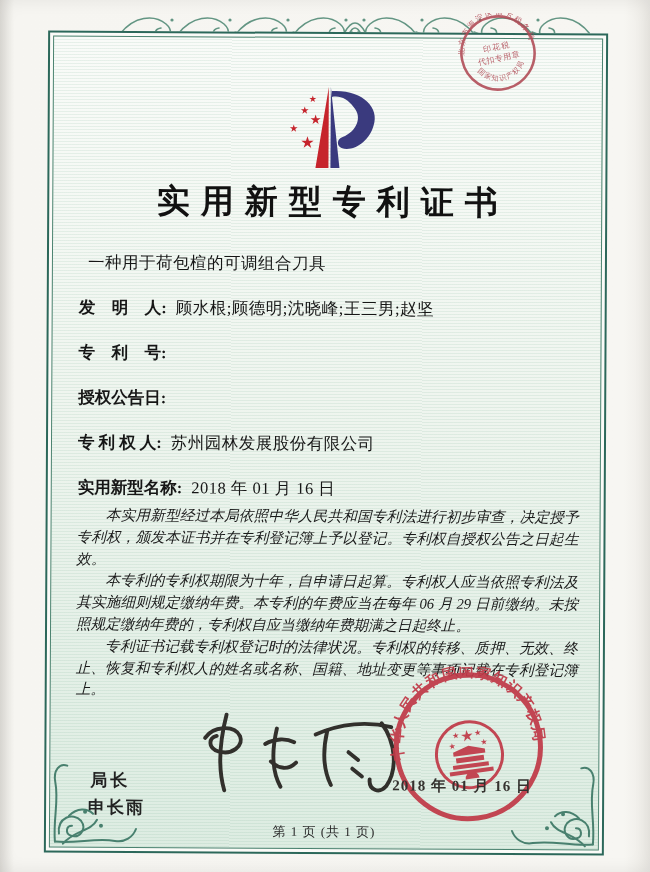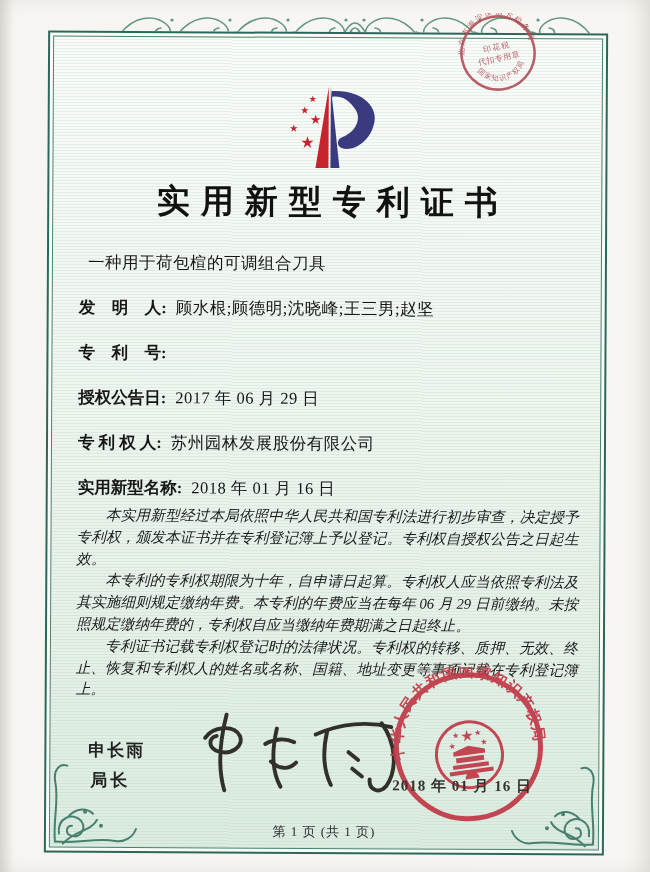--- a/index.html
+++ b/index.html
@@ -23,21 +23,21 @@
          font-size:33px;font-weight:700;letter-spacing:11px;padding-left:11px;box-sizing:border-box;color:#111;}
   .fields{position:absolute;left:26px;top:214px;right:22px;}
   .field-row{display:flex;white-space:pre;font-size:16.5px;line-height:23px;margin-bottom:22px;color:#161616;}
   .field-label{font-weight:600;flex:0 0 auto;}
   .field-value{margin-left:9px;letter-spacing:.5px;}
   .paragraphs{position:absolute;left:25px;right:21px;top:468px;font-size:14.6px;line-height:21.8px;
               text-align:justify;font-style:italic;color:#1a1a1a;}
   .paragraphs p{margin:0;text-indent:2em;}
   .sig-title{position:absolute;left:40px;top:706px;font-size:17px;letter-spacing:3px;
              font-family:"Liberation Sans","DejaVu Sans",sans-serif;font-weight:700;color:#222;margin-top:26px;}
-  .sig-name{position:absolute;left:38px;top:702px;font-size:17px;letter-spacing:2px;
+  .sig-name{position:absolute;left:38px;top:759px;font-size:17px;letter-spacing:2px;
             font-family:"Liberation Sans","DejaVu Sans",sans-serif;font-weight:600;color:#222;}
   .sig-hand{position:absolute;left:112px;top:656px;width:252px;height:118px;}
   .stamp-top{position:absolute;left:458px;top:13px;width:80px;height:80px;opacity:.88;}
   .seal-bottom{position:absolute;left:338px;top:628px;width:160px;height:160px;opacity:.93;}
   .seal-date{position:absolute;left:342px;top:738px;font-size:15px;font-weight:700;
              letter-spacing:1px;color:#35322f;white-space:pre;}
   .footer{position:absolute;left:0;bottom:7px;width:100%;text-align:center;font-size:13px;
           letter-spacing:1px;color:#2a2a2a;white-space:pre;}
   .corner{position:absolute;width:92px;height:92px;bottom:-1px;}
   .corner.bl{left:-1px;}
@@ -99,21 +99,20 @@
         </div>
         <div class="field-row">
           <span class="field-label">发　明　人:</span>
           <span class="field-value">顾水根;顾德明;沈晓峰;王三男;赵坚</span>
         </div>
         <div class="field-row">
           <span class="field-label">专　利　号:</span>
         </div>
         <div class="field-row">
           <span class="field-label">授权公告日:</span>
-          <span class="field-value">2017 年 06 月 29 日</span>
         </div>
         <div class="field-row">
           <span class="field-label">专 利 权 人:</span>
           <span class="field-value">苏州园林发展股份有限公司</span>
         </div>
         <div class="field-row">
           <span class="field-label">实用新型名称:</span>
           <span class="field-value">2018 年 01 月 16 日</span>
         </div>
       </div>

